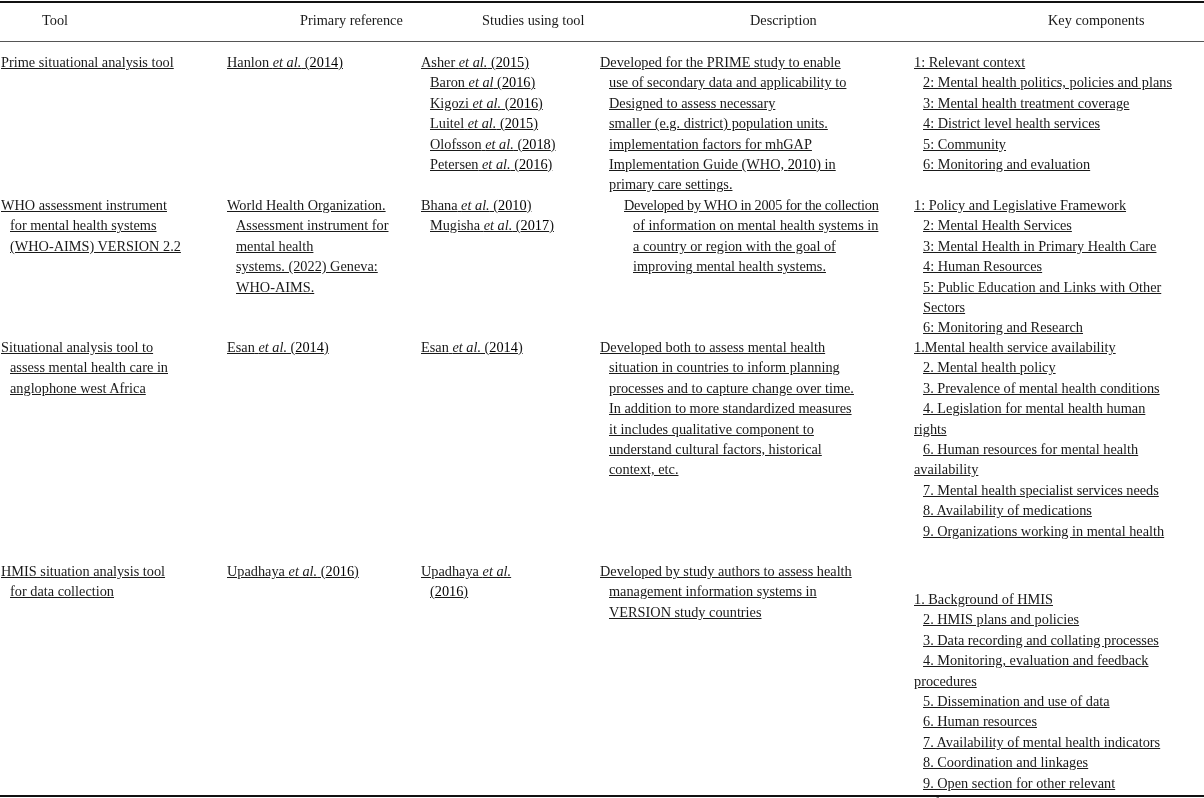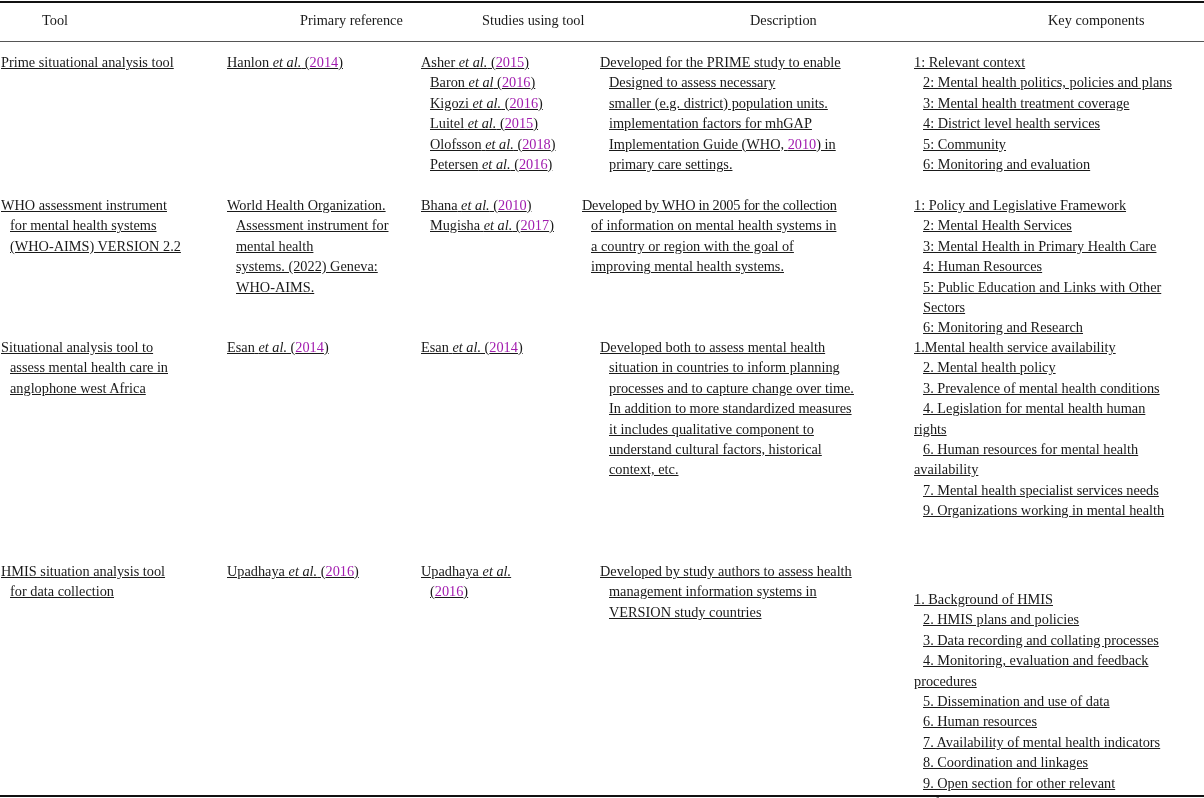--- a/index.html
+++ b/index.html
@@ -9,21 +9,21 @@
     font-size: 14.3px; color: #1a1a1a;
   }
   .tbl { position: relative; width: 1204px; }
   .rule-top { position: absolute; left: 0; top: 1px; width: 1204px; height: 2px; background: #111; }
   .rule-mid { position: absolute; left: 0; top: 41px; width: 1204px; height: 1px; background: #555; }
   .rule-bot { position: absolute; left: 0; top: 795px; width: 1204px; height: 2px; background: #111; }
   .hdr { position: absolute; top: 11px; line-height: 18px; white-space: nowrap; padding-left: 41px; }
   .cell { position: absolute; line-height: 20.4px; text-decoration: underline; }
   .line { display: block; white-space: nowrap; }
   .ind { padding-left: 9px; }
-  .link { color: #a21caf; }
+  .link { color: #000000; }
   i { font-style: italic; }
 </style>
 </head>
 <body>
 
 <div class="tbl">
   <div class="rule-top"></div>
 
   <div class="hdr" style="left:1px">Tool</div>
   <div class="hdr" style="left:259px">Primary reference</div>
@@ -42,20 +42,21 @@
   <div class="cell" style="left:421px; top:52px">
     <span class="line"><span>Asher</span> <i>et al.</i> (<span class="link">2015</span>)</span>
     <span class="line ind"><span>Baron</span> <i>et al</i> (<span class="link">2016</span>)</span>
     <span class="line ind"><span>Kigozi</span> <i>et al.</i> (<span class="link">2016</span>)</span>
     <span class="line ind"><span>Luitel</span> <i>et al.</i> (<span class="link">2015</span>)</span>
     <span class="line ind"><span>Olofsson</span> <i>et al.</i> (<span class="link">2018</span>)</span>
     <span class="line ind"><span>Petersen</span> <i>et al.</i> (<span class="link">2016</span>)</span>
   </div>
   <div class="cell" style="left:600px; top:52px">
     <span class="line">Developed for the PRIME study to enable</span>
+    <span class="line ind">use of secondary data and applicability to</span>
     <span class="line ind">Designed to assess necessary</span>
     <span class="line ind">smaller (e.g. district) population units.</span>
     <span class="line ind">implementation factors for mhGAP</span>
     <span class="line ind"><span>Implementation Guide (WHO, </span><span class="link">2010</span><span>) in</span></span>
     <span class="line ind">primary care settings.</span>
   </div>
   <div class="cell" style="left:914px; top:52px">
     <span class="line">1: Relevant context</span>
     <span class="line ind">2: Mental health politics, policies and plans</span>
     <span class="line ind">3: Mental health treatment coverage</span>
@@ -73,21 +74,21 @@
     <span class="line">World Health Organization.</span>
     <span class="line ind">Assessment instrument for</span>
     <span class="line ind">mental health</span>
     <span class="line ind">systems. (2022) Geneva:</span>
     <span class="line ind">WHO-AIMS.</span>
   </div>
   <div class="cell" style="left:421px; top:195px">
     <span class="line"><span>Bhana</span> <i>et al.</i> (<span class="link">2010</span>)</span>
     <span class="line ind"><span>Mugisha</span> <i>et al.</i> (<span class="link">2017</span>)</span>
   </div>
-  <div class="cell" style="left:582px; top:195px">
+  <div class="cell" style="left:624px; top:195px">
     <span class="line" style="letter-spacing:-0.25px">Developed by WHO in 2005 for the collection</span>
     <span class="line ind">of information on mental health systems in</span>
     <span class="line ind">a country or region with the goal of</span>
     <span class="line ind">improving mental health systems.</span>
   </div>
   <div class="cell" style="left:914px; top:195px">
     <span class="line">1: Policy and Legislative Framework</span>
     <span class="line ind">2: Mental Health Services</span>
     <span class="line ind">3: Mental Health in Primary Health Care</span>
     <span class="line ind">4: Human Resources</span>
@@ -118,20 +119,21 @@
   </div>
   <div class="cell" style="left:914px; top:337px">
     <span class="line">1.Mental health service availability</span>
     <span class="line ind">2. Mental health policy</span>
     <span class="line ind">3. Prevalence of mental health conditions</span>
     <span class="line ind">4. Legislation for mental health human</span>
     <span class="line">rights</span>
     <span class="line ind">6. Human resources for mental health</span>
     <span class="line">availability</span>
     <span class="line ind">7. Mental health specialist services needs</span>
+    <span class="line ind">8. Availability of medications</span>
     <span class="line ind">9. Organizations working in mental health</span>
   </div>
 
   <div class="cell" style="left:1px; top:561px">
     <span class="line">HMIS situation analysis tool</span>
     <span class="line ind">for data collection</span>
   </div>
   <div class="cell" style="left:227px; top:561px">
     <span class="line"><span>Upadhaya</span> <i>et al.</i> (<span class="link">2016</span>)</span>
   </div>

